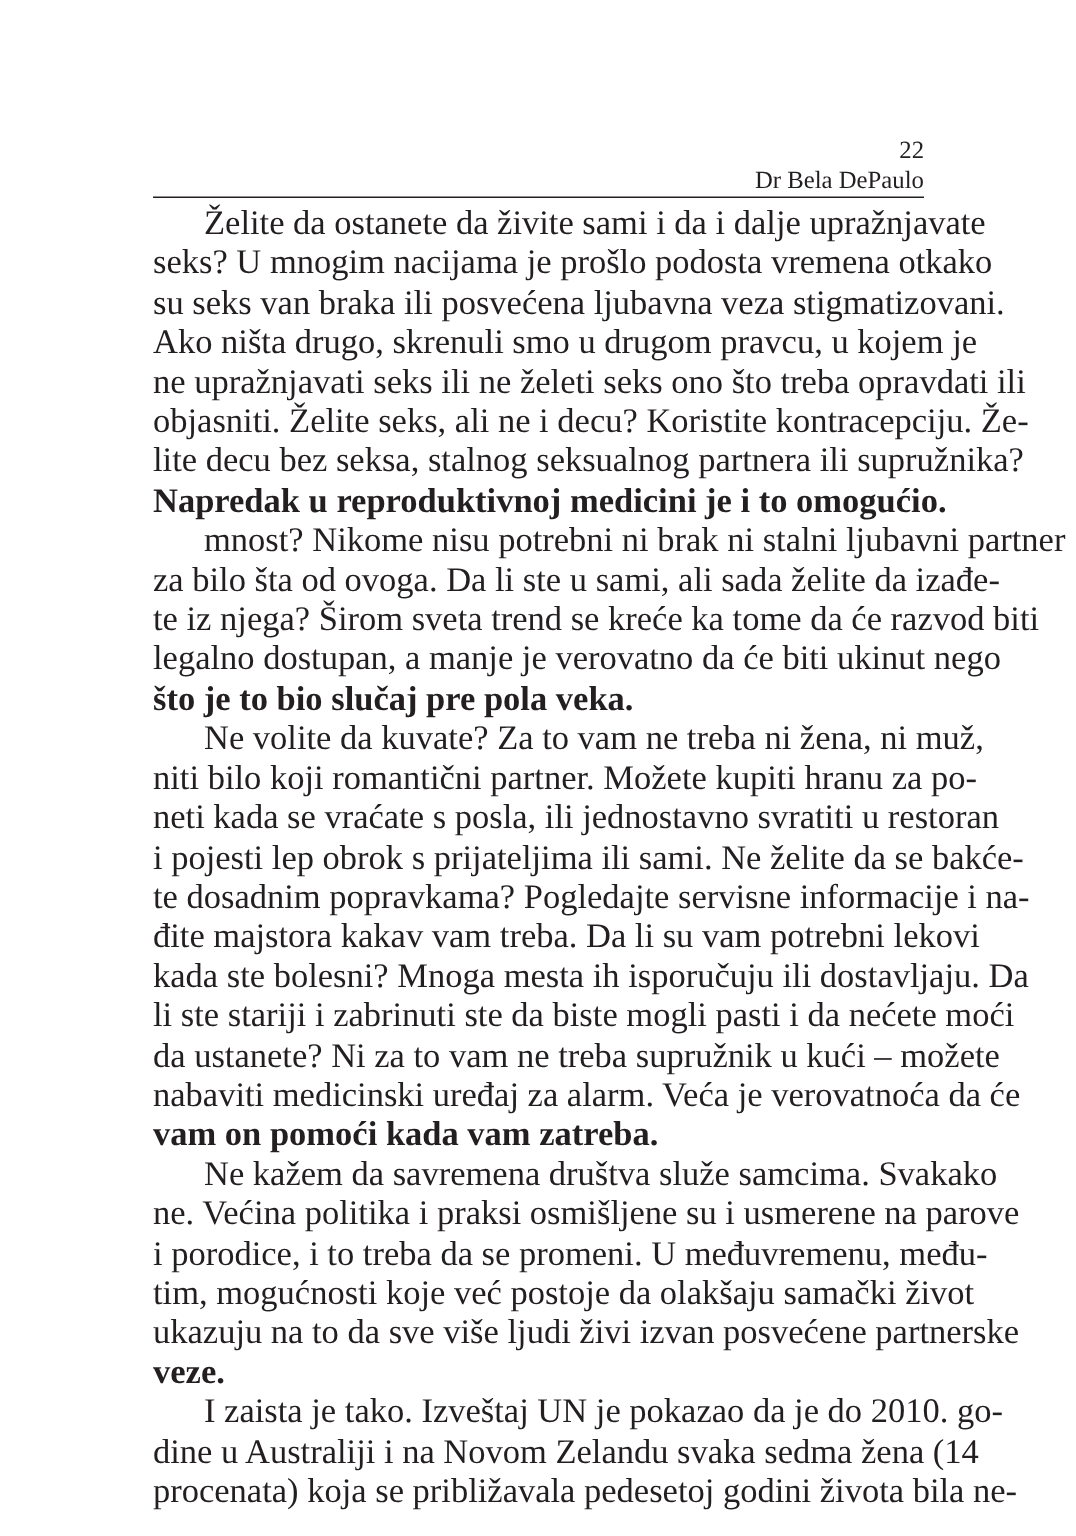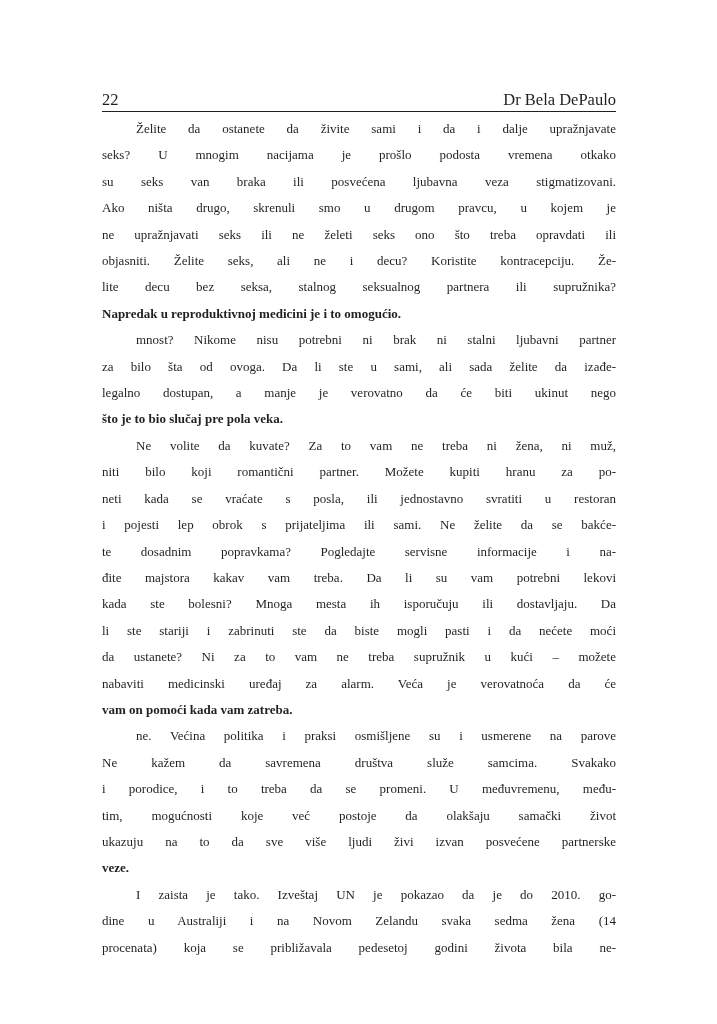--- a/index.html
+++ b/index.html
@@ -13,24 +13,25 @@
     color: #231f20;
   }
   .header {
     display: flex;
     justify-content: space-between;
     align-items: flex-end;
     font-size: 16.5px;
     line-height: 20px;
     padding-bottom: 1px;
     border-bottom: 1px solid #231f20;
+    flex-direction: column;
   }
   .body-text {
     margin-top: 4px;
-    font-size: 13px;
+    font-size: 23px;
     line-height: 26.4px;
     text-align: justify;
     hyphens: none;
   }
   .line { display: block; text-align: justify; text-align-last: justify; white-space: nowrap; }
   .line.last { text-align-last: left; font-weight: bold; }
   .para { display: block; }
   .para .line:first-child { padding-left: 34px; }
 </style>
 </head>
@@ -48,39 +49,40 @@
         <span class="line">su seks van braka ili posvećena ljubavna veza stigmatizovani.</span>
         <span class="line">Ako ništa drugo, skrenuli smo u drugom pravcu, u kojem je</span>
         <span class="line">ne upražnjavati seks ili ne želeti seks ono što treba opravdati ili</span>
         <span class="line">objasniti. Želite seks, ali ne i decu? Koristite kontracepciju. Že-</span>
         <span class="line">lite decu bez seksa, stalnog seksualnog partnera ili supružnika?</span>
         <span class="line last">Napredak u reproduktivnoj medicini je i to omogućio.</span>
       </div>
       <div class="para">
         <span class="line">mnost? Nikome nisu potrebni ni brak ni stalni ljubavni partner</span>
         <span class="line">za bilo šta od ovoga. Da li ste u sami, ali sada želite da izađe-</span>
+        <span class="line">te iz njega? Širom sveta trend se kreće ka tome da će razvod biti</span>
         <span class="line">legalno dostupan, a manje je verovatno da će biti ukinut nego</span>
         <span class="line last">što je to bio slučaj pre pola veka.</span>
       </div>
       <div class="para">
         <span class="line">Ne volite da kuvate? Za to vam ne treba ni žena, ni muž,</span>
         <span class="line">niti bilo koji romantični partner. Možete kupiti hranu za po-</span>
         <span class="line">neti kada se vraćate s posla, ili jednostavno svratiti u restoran</span>
         <span class="line">i pojesti lep obrok s prijateljima ili sami. Ne želite da se bakće-</span>
         <span class="line">te dosadnim popravkama? Pogledajte servisne informacije i na-</span>
         <span class="line">đite majstora kakav vam treba. Da li su vam potrebni lekovi</span>
         <span class="line">kada ste bolesni? Mnoga mesta ih isporučuju ili dostavljaju. Da</span>
         <span class="line">li ste stariji i zabrinuti ste da biste mogli pasti i da nećete moći</span>
         <span class="line">da ustanete? Ni za to vam ne treba supružnik u kući – možete</span>
         <span class="line">nabaviti medicinski uređaj za alarm. Veća je verovatnoća da će</span>
         <span class="line last">vam on pomoći kada vam zatreba.</span>
       </div>
       <div class="para">
+        <span class="line">Ne kažem da savremena društva služe samcima. Svakako</span>
         <span class="line">ne. Većina politika i praksi osmišljene su i usmerene na parove</span>
-        <span class="line">Ne kažem da savremena društva služe samcima. Svakako</span>
         <span class="line">i porodice, i to treba da se promeni. U međuvremenu, među-</span>
         <span class="line">tim, mogućnosti koje već postoje da olakšaju samački život</span>
         <span class="line">ukazuju na to da sve više ljudi živi izvan posvećene partnerske</span>
         <span class="line last">veze.</span>
       </div>
       <div class="para">
         <span class="line">I zaista je tako. Izveštaj UN je pokazao da je do 2010. go-</span>
         <span class="line">dine u Australiji i na Novom Zelandu svaka sedma žena (14</span>
         <span class="line">procenata) koja se približavala pedesetoj godini života bila ne-</span>
       </div>

